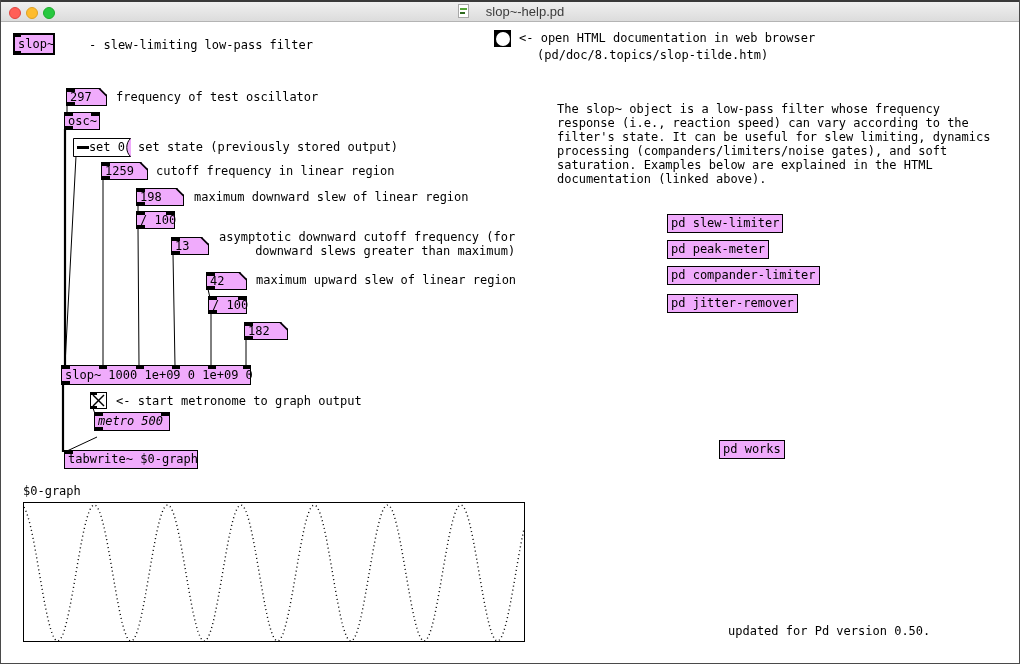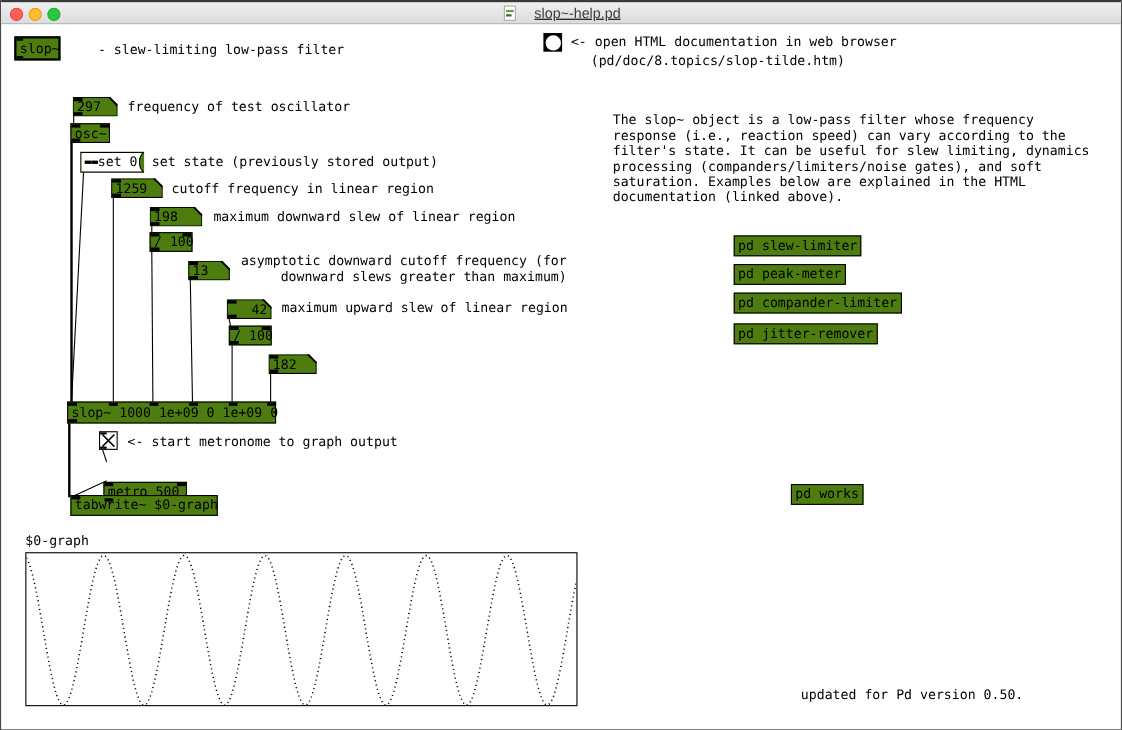--- a/index.html
+++ b/index.html
@@ -8,29 +8,29 @@
   #window { position:relative; width:1020px; height:664px; background:#fff; overflow:hidden; border:1px solid #4a4a4a; border-top:none; }
 
   
   #titlebar { position:absolute; left:0; top:0; width:1020px; height:22px;
     background:linear-gradient(#f0f0f0,#dcdcdc); border-top:2px solid #3a3a3a;
     border-bottom:1px solid #b4b4b4; display:flex; align-items:center; justify-content:center; }
   .tlight { position:absolute; top:5px; width:12px; height:12px; border-radius:50%; }
   #tl-close { left:8px;  background:#ff5f57; border:0.5px solid #e0443e; }
   #tl-min   { left:25px; background:#febc2e; border:0.5px solid #dea123; }
   #tl-zoom  { left:42px; background:#28c840; border:0.5px solid #1dad2b; }
-  #title-group { display:flex; align-items:flex-end; gap:17px;text-decoration:underline; }
+  #title-group { display:flex; align-items:flex-start; gap:17px; }
   #file-icon { width:11px; height:14px; background:#fff; border:1px solid #a8a8a8; position:relative; }
   #file-icon i { position:absolute; left:1px; top:3px; width:7px; height:2px; background:#57a639; display:block; }
   #file-icon i + i { top:7px; width:5px; background:#2f6b1e; }
   #window-title { font-family:"Liberation Sans", sans-serif; font-size:13px; color:#3c3c3c; }
 
   
   .c { position:absolute; font-size:12px; line-height:14px; color:#000; white-space:pre; }
-  .obj, .numbox, .msg, .pdbox { position:absolute; background:#4d7c0f; font-size:12px; line-height:15px;
+  .obj, .numbox, .msg, .pdbox { position:absolute; background:#f0abfc; font-size:12px; line-height:15px;
     white-space:nowrap; display:flex; align-items:center; padding:0 3px; color:#000; }
   .obj, .pdbox { border:1px solid #000; }
   .obj-bold { border-width:2px; }
   .numbox { border:1px solid #000;
     clip-path:polygon(0 0, calc(100% - 7px) 0, 100% 7px, 100% 100%, 0 100%); }
   .numbox .corner { position:absolute; top:2px; right:-3px; width:12px; height:2px; background:#000;
     transform:rotate(45deg); }
   .msg { border:none; padding:0 6px 0 4px; }
   .msg svg { position:absolute; left:0; top:0; }
   .msg span { position:relative; z-index:1; }
@@ -147,21 +147,21 @@
 
   <div class="numbox" style="left:170px; top:237px; width:38px; height:18px;">
     <span class="corner"></span>
     <span class="nub tl"></span>
     <span class="nub bl"></span>
     <span>13</span>
   </div>
   <div class="c" style="left:218px; top:230px;text-align:right;">asymptotic downward cutoff frequency (for
 downward slews greater than maximum)</div>
 
-  <div class="numbox" style="left:205px; top:272px; width:41px; height:18px;justify-content:flex-end;">
+  <div class="numbox" style="left:205px; top:272px; width:41px; height:18px;">
     <span class="corner"></span>
     <span class="nub tl"></span>
     <span class="nub bl"></span>
     <span>42</span>
   </div>
   <div class="c" style="left:255px; top:273px;">maximum upward slew of linear region</div>
 
   <div class="obj" style="left:207px; top:296px; width:39px; height:18px;">
     <span class="nub tl"></span>
     <span class="nub tr"></span>
@@ -190,21 +190,21 @@
   <div class="toggle" style="left:89px; top:392px; width:17px; height:17px;">
     <svg width="15" height="15" viewBox="0 0 15 15">
       <line x1="2" y1="2" x2="13" y2="13" stroke="#000" stroke-width="1.4"></line>
       <line x1="13" y1="2" x2="2" y2="13" stroke="#000" stroke-width="1.4"></line>
     </svg>
     <span class="nub tl" style="width:6px;height:2px;"></span>
     <span class="nub bl" style="width:6px;height:2px;"></span>
   </div>
   <div class="c" style="left:115px; top:394px;">&lt;- start metronome to graph output</div>
 
-  <div class="obj" style="left:93px; top:438px; width:76px; height:19px;">
+  <div class="obj" style="left:93px; top:412px; width:76px; height:19px;font-style:italic;">
     <span class="nub tl"></span>
     <span class="nub tr"></span>
     <span class="nub bl"></span>
     <span>metro 500</span>
   </div>
 
   <div class="obj" style="left:63px; top:450px; width:134px; height:19px;">
     <span class="nub tl"></span>
     <span>tabwrite~ $0-graph</span>
   </div>

